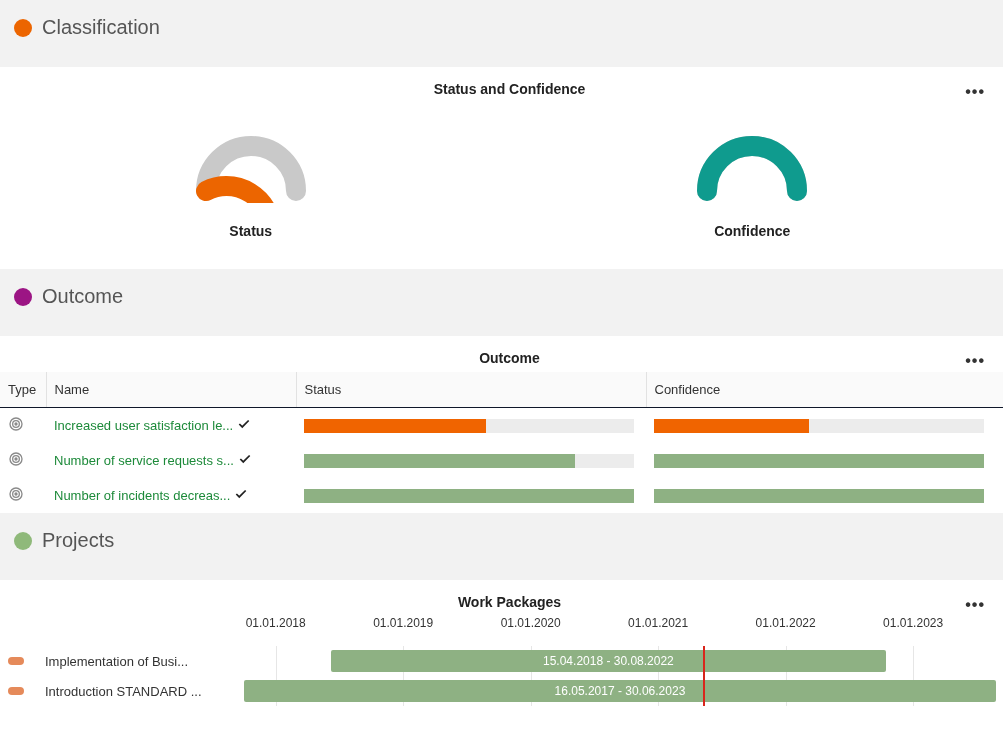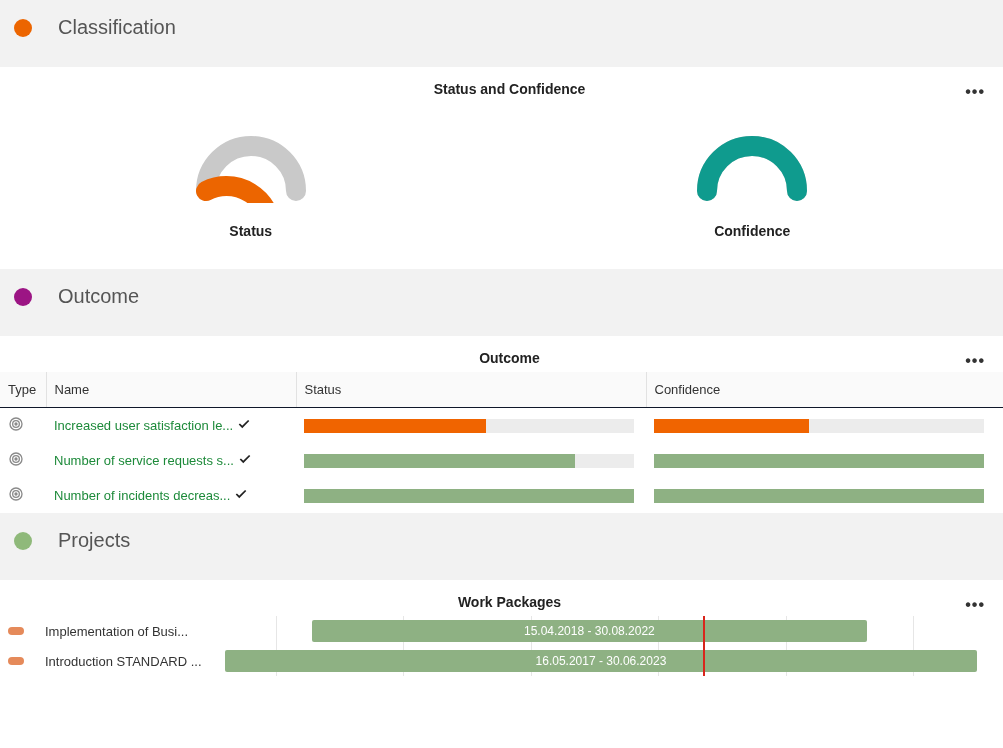--- a/index.html
+++ b/index.html
@@ -3,21 +3,21 @@
 <meta charset="utf-8">
 <style>
   * { box-sizing: border-box; margin: 0; padding: 0; }
   body { font-family: Arial, Helvetica, sans-serif; font-size: 13px; color: #333; background: #fff; width: 1003px; }
 
   .section-header {
     background: #f2f2f2;
     padding: 16px 14px 28px 14px;
     display: flex;
     align-items: center;
-    gap: 26px;
+    gap: 10px;
   }
   .section-header .dot {
     width: 18px; height: 18px; border-radius: 50%;
   }
   .section-header .title {
     font-size: 20px;
     color: #555;
   }
 
   .panel {
@@ -142,20 +142,21 @@
     height: 22px;
     top: 4px;
     background: #8eb183;
     border-radius: 2px;
     color: #fff;
     font-size: 12px;
     display: flex;
     align-items: center;
     justify-content: center;
     white-space: nowrap;
+    margin-left: 19px;
   }
   .vgrid {
     position: absolute;
     top: 0; bottom: 0;
     border-left: 1px solid #e6e6e6;
   }
   .today-line {
     position: absolute;
     top: 0;
     bottom: 0;
@@ -286,20 +287,28 @@
 <div class="section-header">
   <div class="dot" style="background:#8fb97a"></div>
   <div class="title">Projects</div>
 </div>
 
 <div class="panel timeline-panel">
   <div class="panel-title">Work Packages</div>
   <div class="more-icon">•••</div>
 
   <div style="position:relative;">
+    <div class="timeline-axis" id="timeline-axis">
+        <div class="axis-tick" style="left: 6.6%;">01.01.2018</div>
+        <div class="axis-tick" style="left: 23.2%;">01.01.2019</div>
+        <div class="axis-tick" style="left: 39.8%;">01.01.2020</div>
+        <div class="axis-tick" style="left: 56.4%;">01.01.2021</div>
+        <div class="axis-tick" style="left: 73%;">01.01.2022</div>
+        <div class="axis-tick" style="left: 89.6%;">01.01.2023</div>
+      </div>
     <div class="timeline-body" id="timeline-body" style="position:relative;">
       <div class="grids-container" id="grids" style="top: 0px; height: 60px; bottom: auto;">
           <div class="vgrid" style="left: 6.6%;"></div>
           <div class="vgrid" style="left: 23.2%;"></div>
           <div class="vgrid" style="left: 39.8%;"></div>
           <div class="vgrid" style="left: 56.4%;"></div>
           <div class="vgrid" style="left: 73%;"></div>
           <div class="vgrid" style="left: 89.6%;"></div>
           <div class="today-line" style="left: 62.2%;"></div>
         </div>

